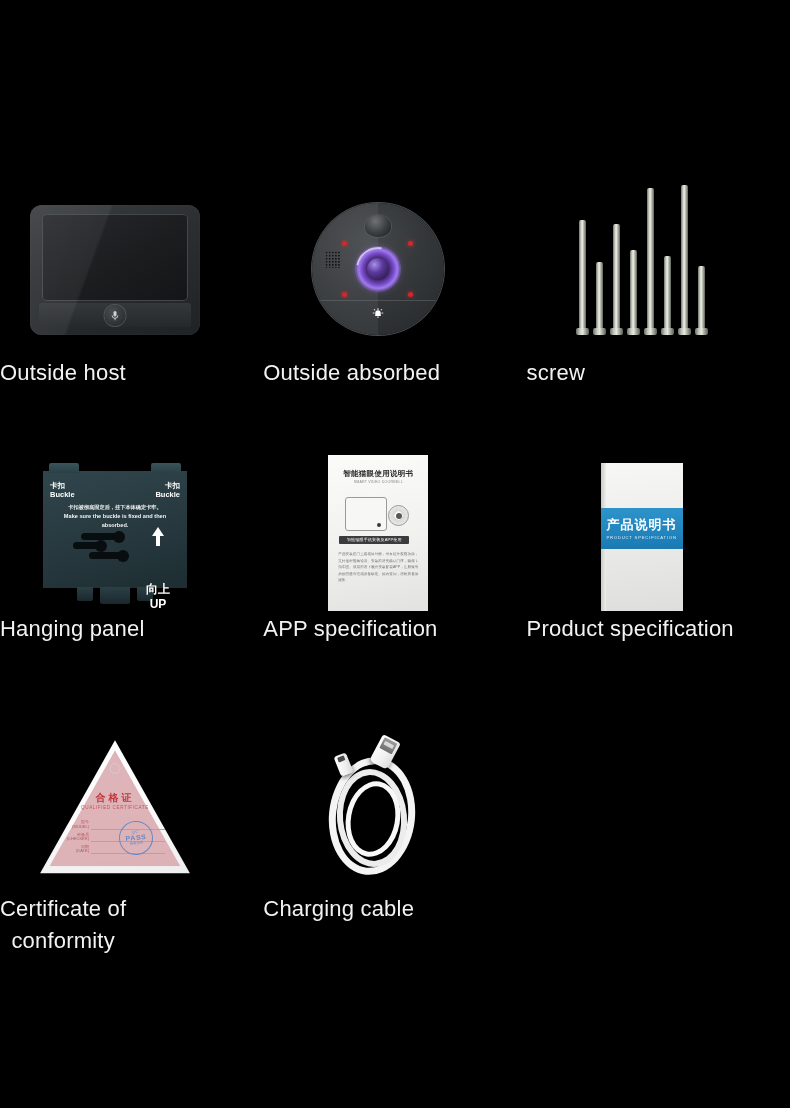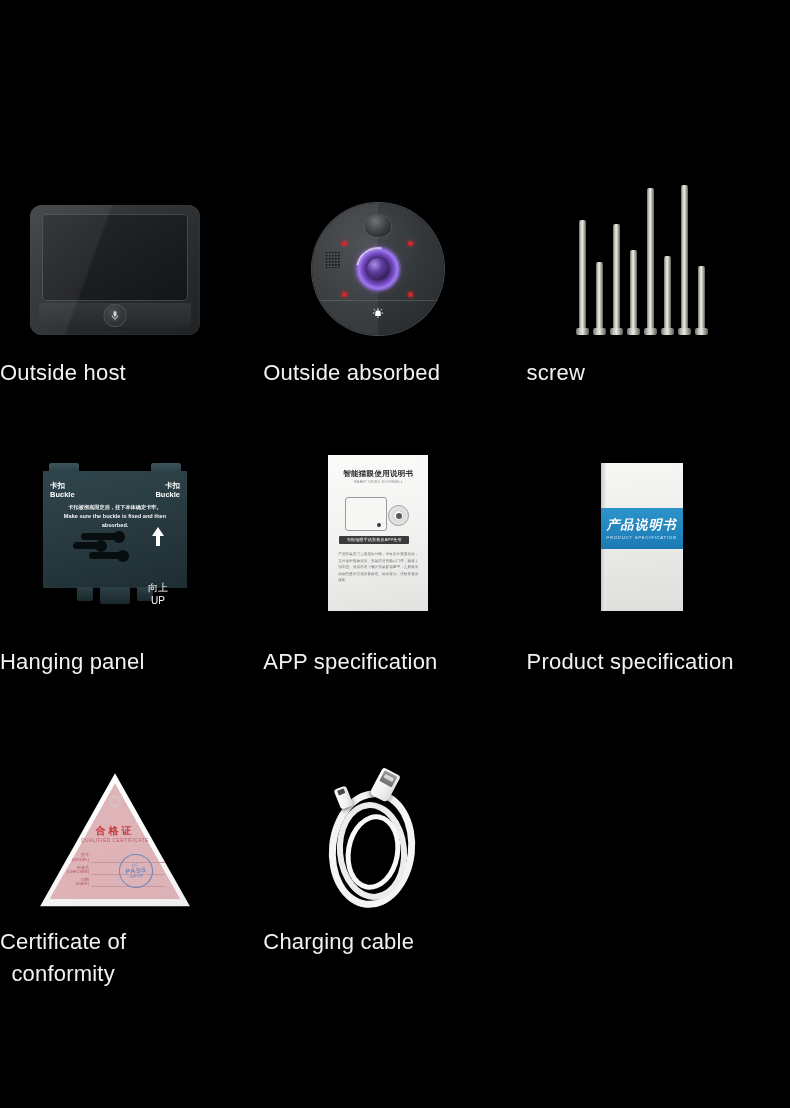--- a/index.html
+++ b/index.html
@@ -69,21 +69,21 @@
     text-align: center;
     line-height: 1.42;
     letter-spacing: 0.2px;
     white-space: pre-line;
   }
 
   
   .row1 .art { height: 175px; }
   .row1 .caption { margin-top: 22px; }
   .row2 .art { height: 175px; }
-  .row2 .caption { margin-top: 35px; }
+  .row2 .caption { margin-top: 2px; }
   .row3 .art { height: 175px; }
   .row3 .caption { margin-top: 16px; }
   .row2 { margin-top: 48px; }
   .row3 { margin-top: 58px; }
 
   
   .monitor {
     position: relative;
     width: 170px;
     height: 130px;
@@ -372,22 +372,22 @@
     border-right: 6px solid transparent;
     border-bottom: 9px solid #ffffff;
   }
   .up-marker .stem {
     width: 4px;
     height: 10px;
     background: #ffffff;
     margin: 0 auto 3px;
   }
   .up-marker .txt {
-    font-size: 10px;
-    font-weight: 400;
+    font-size: 12px;
+    font-weight: 700;
     line-height: 1.25;
     white-space: pre-line;
     margin-top: 36px;
   }
 
   
   .booklet-app {
     position: relative;
     width: 92px;
     height: 148px;
@@ -485,21 +485,20 @@
   }
 
   
   .booklet-prod {
     position: relative;
     width: 82px;
     height: 148px;
     background: linear-gradient(175deg, #f7f7f5 0%, #ebebe9 50%, #dededc 100%);
     box-shadow: 2px 3px 8px rgba(0,0,0,0.6);
     overflow: hidden;
-    font-style: italic;
   }
   .booklet-prod .spine {
     position: absolute;
     left: 0; top: 0; bottom: 0;
     width: 5px;
     background: linear-gradient(90deg, #c9c9c7 0%, #eeeeec 100%);
   }
   .booklet-prod .band {
     position: absolute;
     left: 0; right: 0;

